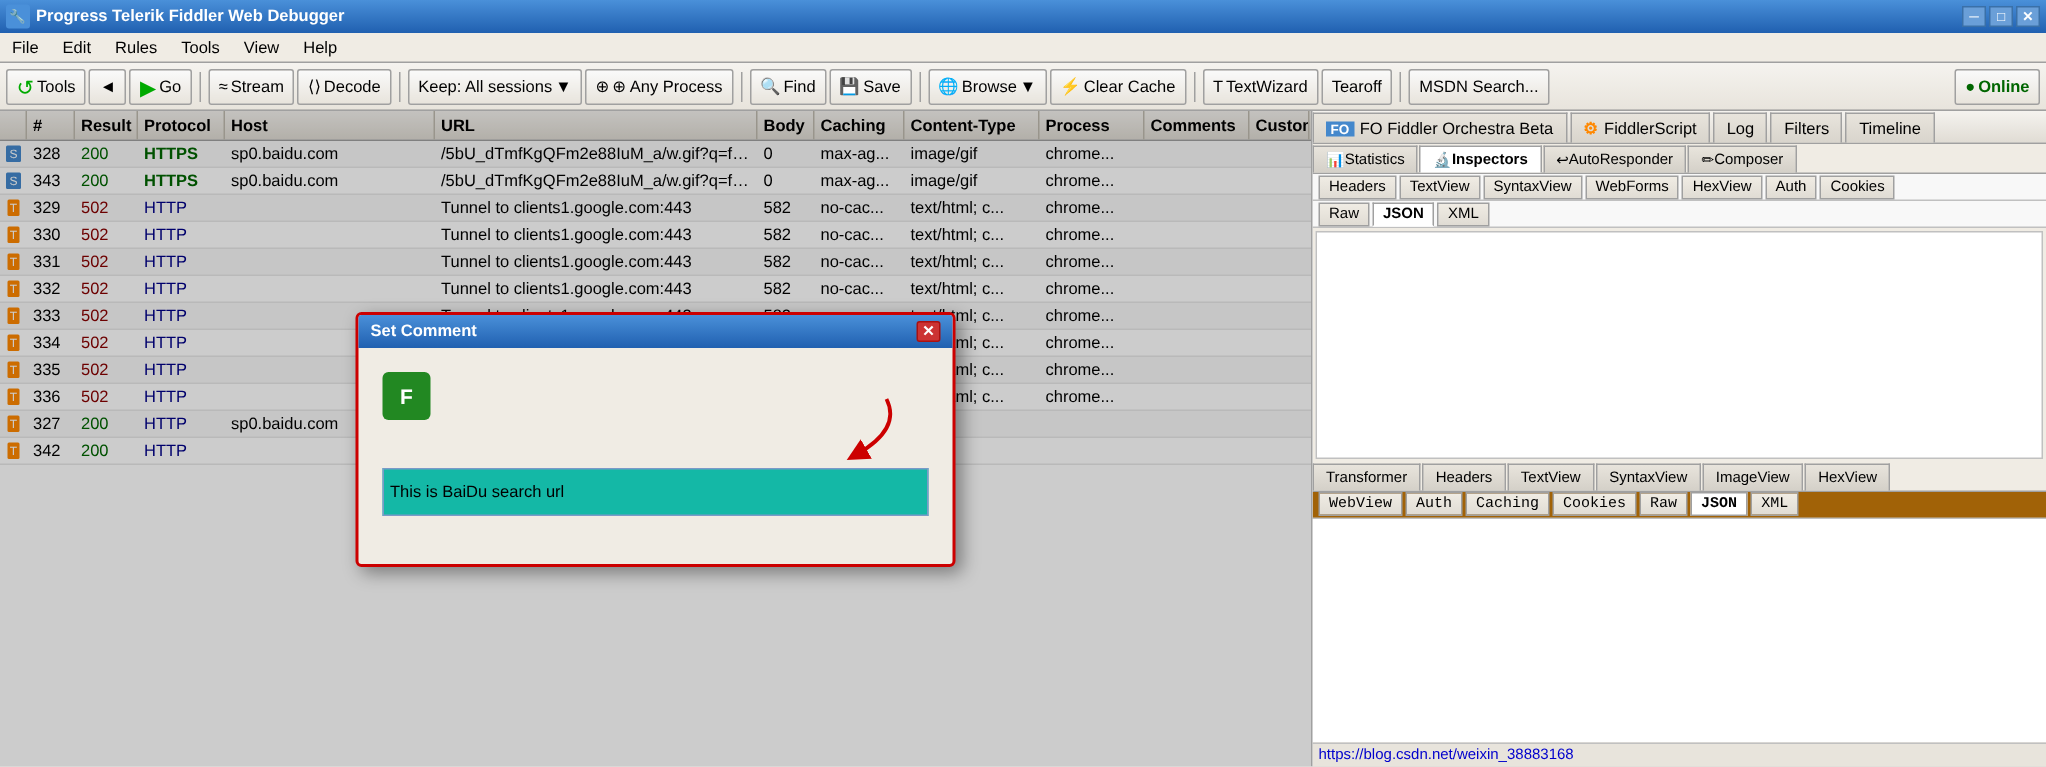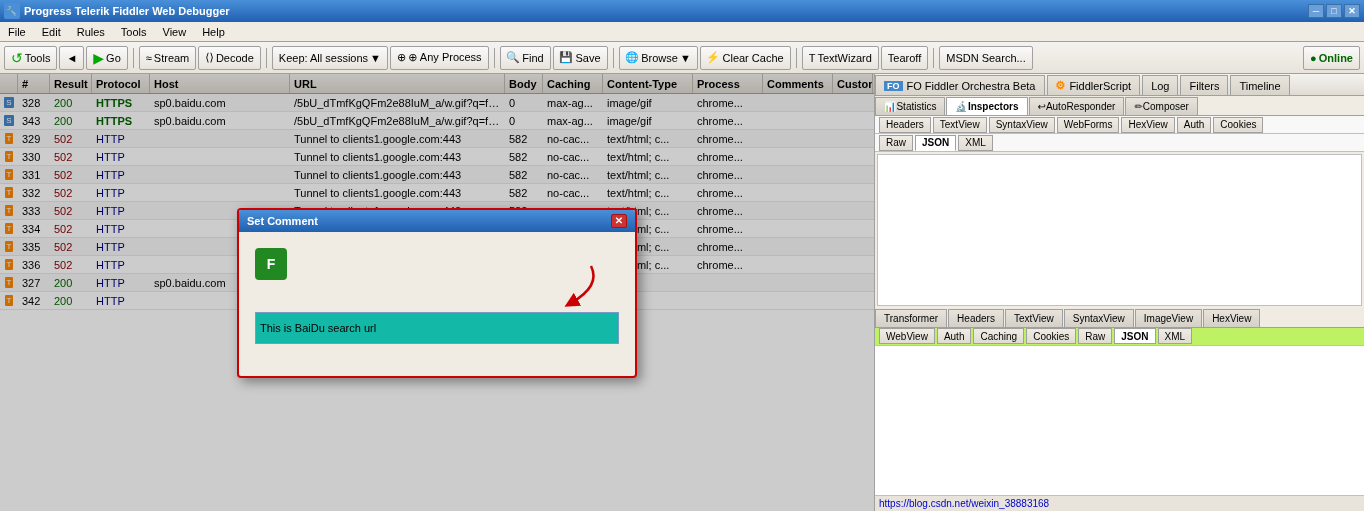--- a/index.html
+++ b/index.html
@@ -247,26 +247,27 @@
       font-size: 10px;
       cursor: pointer;
       margin-right: 1px;
       height: 18px;
       display: flex;
       align-items: center;
     }
 
     .bottom-sub-tabs {
       display: flex;
-      background: #bef264;
+      background: #a16207;
       border-bottom: 1px solid #c0c0c0;
       height: 18px;
       align-items: center;
       padding: 0 4px;
       gap: 2px;
+      font-family: Liberation Mono, monospace;
     }
     .bottom-sub-tab {
       padding: 1px 6px;
       border: 1px solid #a0a0a0;
       background: linear-gradient(to bottom, #f0ece4, #e0dcd4);
       font-size: 10px;
       cursor: pointer;
       height: 16px;
       display: flex;
       align-items: center;

